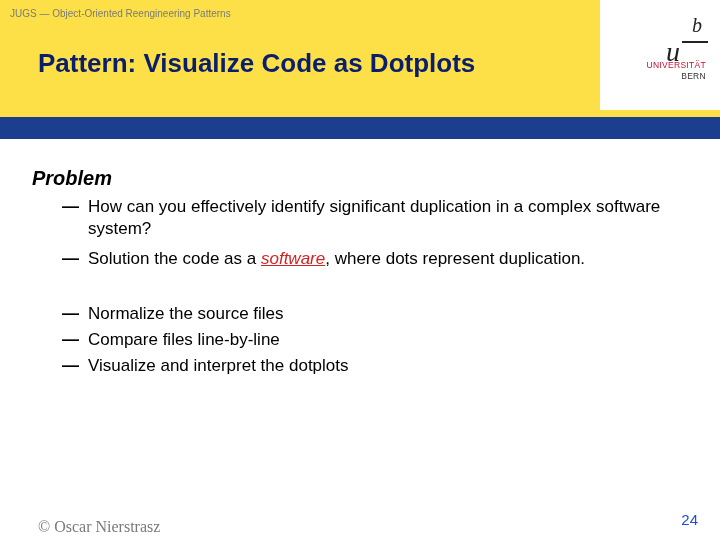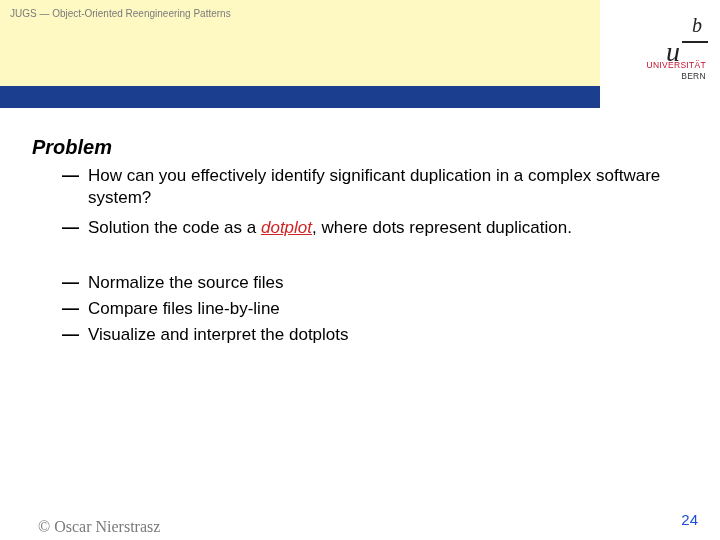--- a/index.html
+++ b/index.html
@@ -1,22 +1,22 @@
 <!DOCTYPE html>
 <html><head>
 <meta charset="utf-8">
 <style>
   * { margin: 0; padding: 0; box-sizing: border-box; }
   html, body { width: 720px; height: 540px; font-family: Arial, Helvetica, sans-serif; background: #fff; color: #000; }
   .slide { position: relative; width: 720px; height: 540px; }
 
   .header-bar {
     position: relative;
-    height: 86px;
-    background: #fef9c3;
+    height: 117px;
+    background: #fde047;
   }
   .doc-tag {
     position: absolute;
     top: 8px;
     left: 10px;
     font-size: 10px;
     color: #7a7a7a;
   }
   .slide-title {
     position: absolute;
@@ -128,20 +128,21 @@
     font-size: 15px;
     color: #1d4ed8;
   }
 </style>
 </head>
 <body>
 
 <div class="slide">
   <div class="header-bar">
     <div class="doc-tag">JUGS — Object-Oriented Reengineering Patterns</div>
+    <div class="slide-title">Pattern: Visualize Code as Dotplots</div>
     <div class="logo-area">
       <div class="logo-b">b</div>
       <div class="logo-u">u</div>
       <div class="logo-line"></div>
       <div class="uni-label">
         <span class="uni-line1">UNIVERSITÄT</span><br>
         <span>BERN</span>
       </div>
     </div>
   </div>
@@ -155,21 +156,21 @@
       <div class="bullet">
         <span class="dash">—</span>
         <span class="txt bold">How can you effectively identify significant duplication in a complex software system?</span>
       </div>
     </div>
 
     <div class="bullets">
       <div class="bullet">
         <span class="dash">—</span>
         <span class="txt">
-          <span>Solution the code as a </span><span class="dotplot">dotplot</span><span>, where dots represent duplication.</span>
+          <span>Solution the code as a </span><span class="dotplot">software</span><span>, where dots represent duplication.</span>
         </span>
       </div>
     </div>
 
     <div class="steps-gap"></div>
 
     <div class="bullets">
       <div class="bullet">
         <span class="dash">—</span>
         <span class="txt">Normalize the source files</span>

